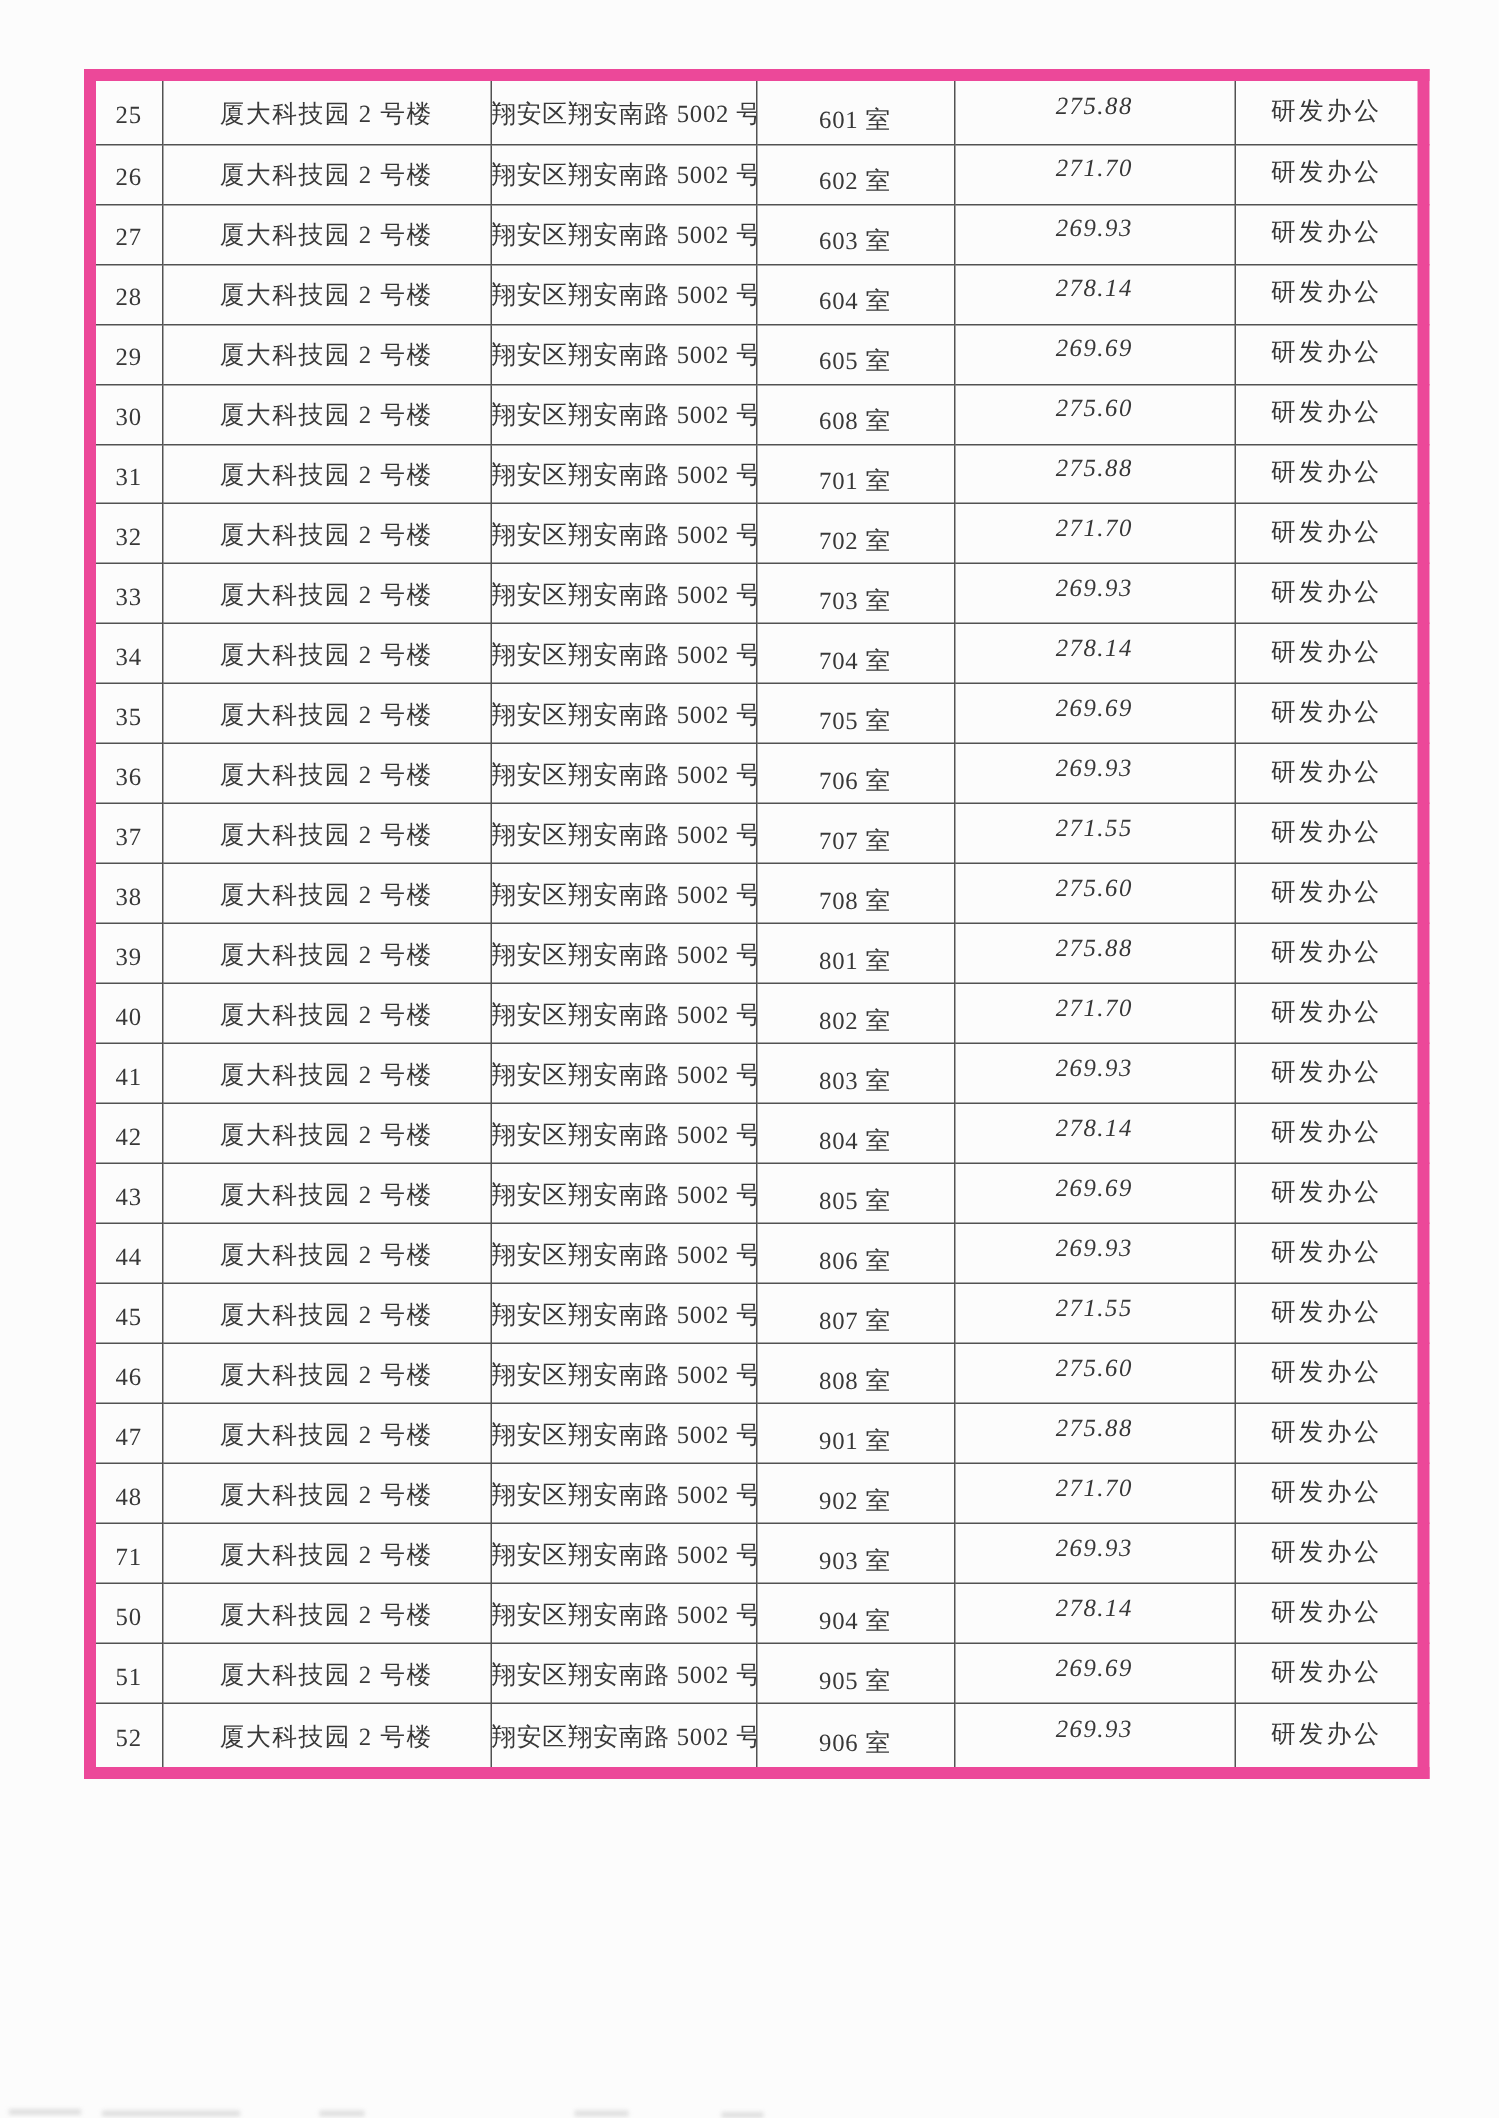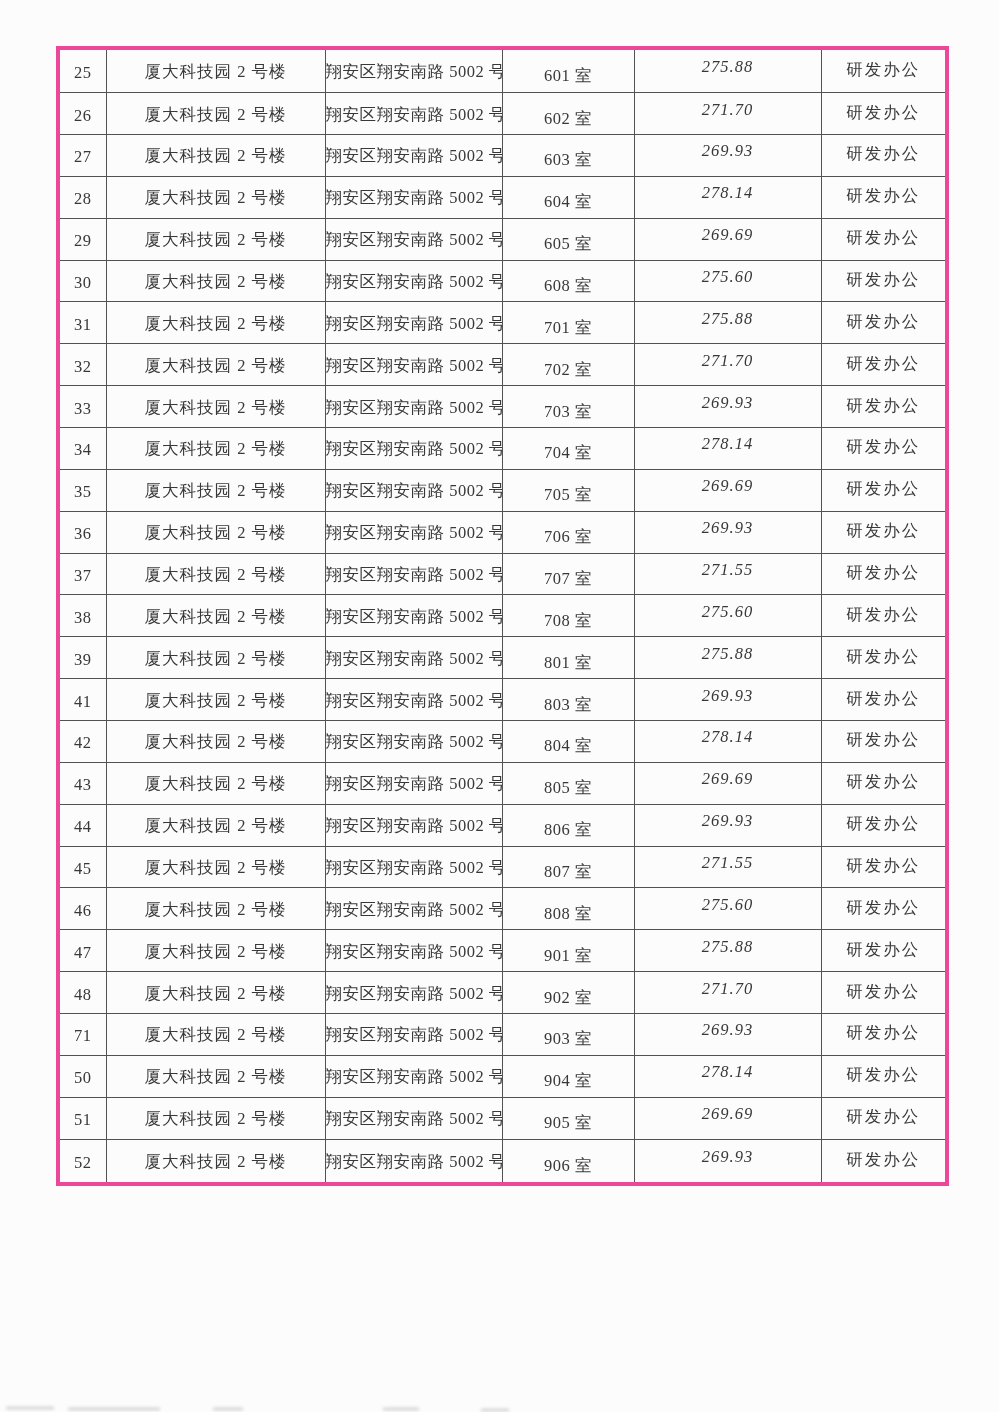--- a/index.html
+++ b/index.html
@@ -15,21 +15,21 @@
     font-family: "Liberation Serif", "DejaVu Serif", serif;
   }
   table.doc-table {
     position: absolute;
     left: 56px;
     top: 46px;
     width: 890px;
     height: 1140px;
     border-collapse: collapse;
     table-layout: fixed;
-    border: 4px solid #ec4899;
+    border: 8px solid #ec4899;
   }
   table.doc-table td {
     border: 1px solid #525252;
     text-align: center;
     vertical-align: middle;
     font-size: 16.5px;
     color: #383838;
     padding: 0;
     overflow: hidden;
     white-space: nowrap;
@@ -182,20 +182,28 @@
         </tr>
         <tr>
           <td class="col-num"><span>39</span></td>
           <td class="col-building"><span>厦大科技园 2 号楼</span></td>
           <td class="col-address"><span>翔安区翔安南路 5002 号</span></td>
           <td class="col-room"><span>801 室</span></td>
           <td class="col-area"><span>275.88</span></td>
           <td class="col-usage"><span>研发办公</span></td>
         </tr>
         <tr>
+          <td class="col-num"><span>40</span></td>
+          <td class="col-building"><span>厦大科技园 2 号楼</span></td>
+          <td class="col-address"><span>翔安区翔安南路 5002 号</span></td>
+          <td class="col-room"><span>802 室</span></td>
+          <td class="col-area"><span>271.70</span></td>
+          <td class="col-usage"><span>研发办公</span></td>
+        </tr>
+        <tr>
           <td class="col-num"><span>41</span></td>
           <td class="col-building"><span>厦大科技园 2 号楼</span></td>
           <td class="col-address"><span>翔安区翔安南路 5002 号</span></td>
           <td class="col-room"><span>803 室</span></td>
           <td class="col-area"><span>269.93</span></td>
           <td class="col-usage"><span>研发办公</span></td>
         </tr>
         <tr>
           <td class="col-num"><span>42</span></td>
           <td class="col-building"><span>厦大科技园 2 号楼</span></td>

